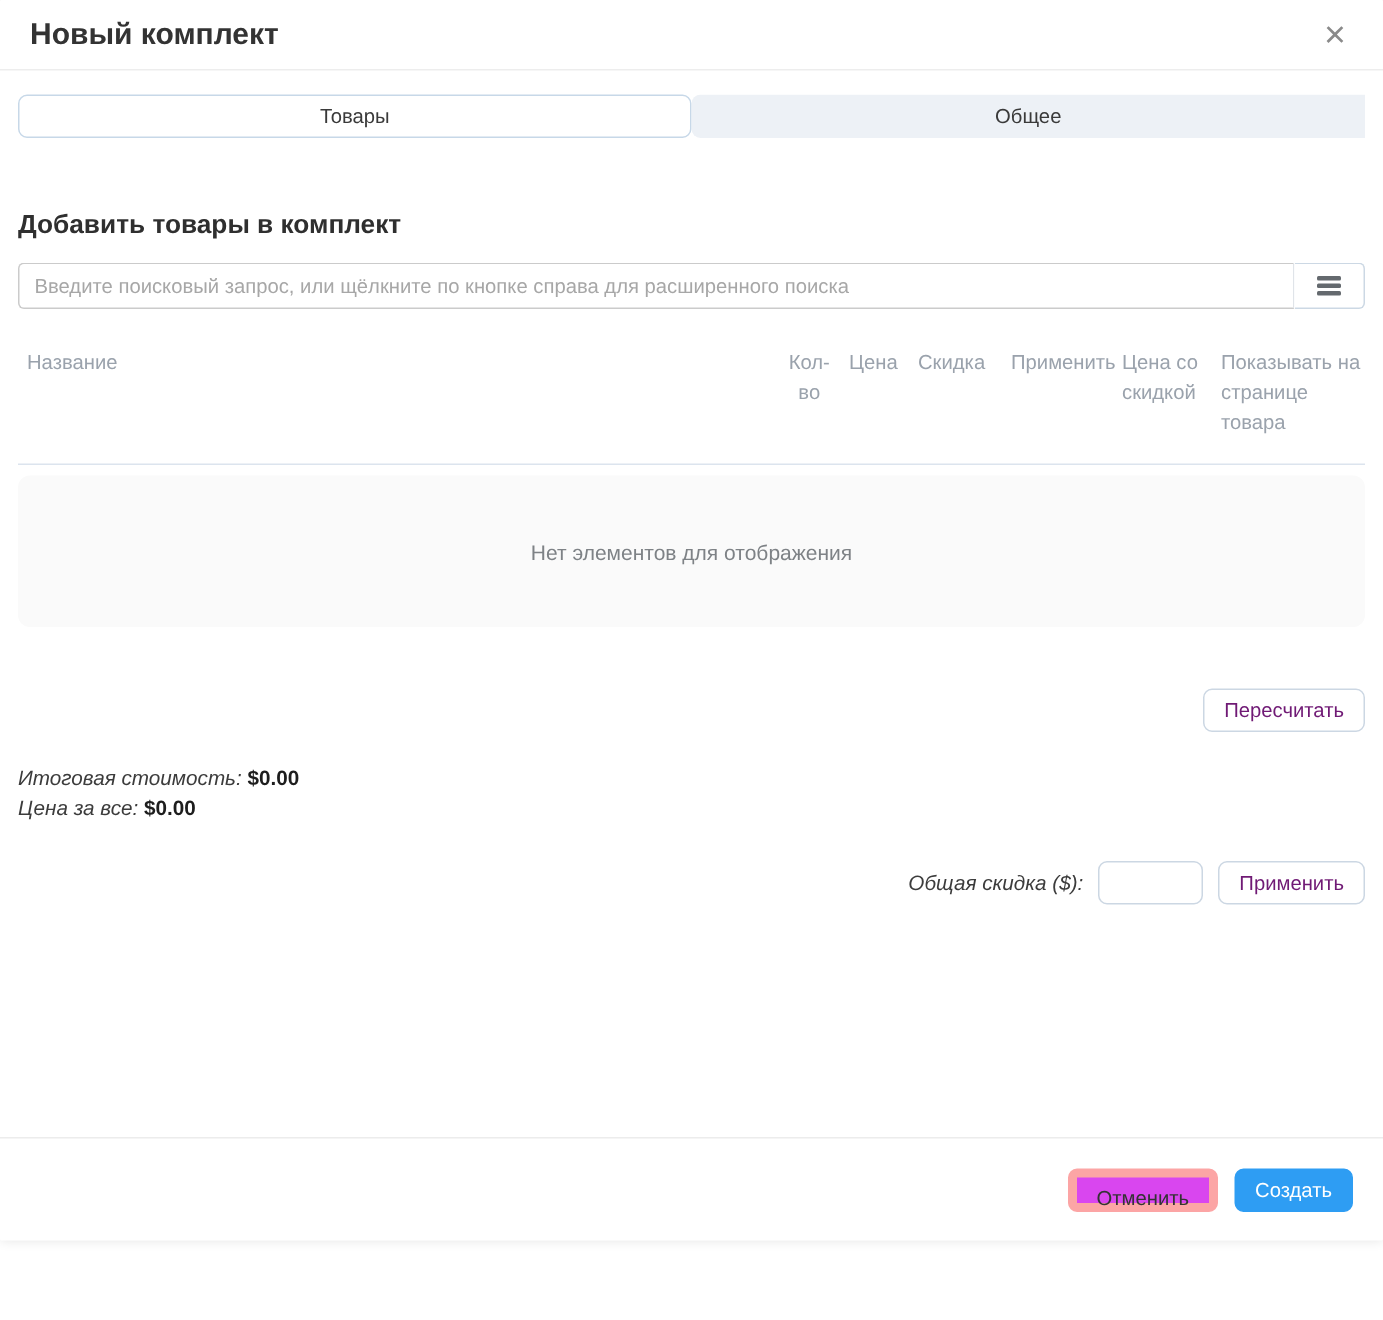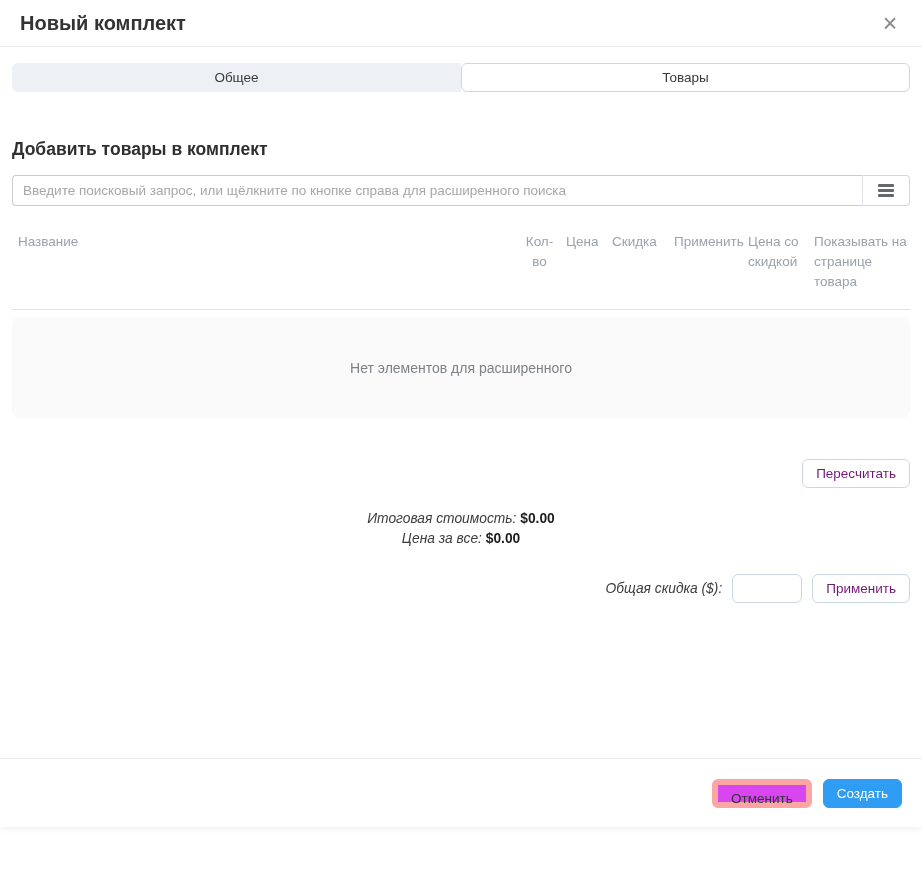--- a/index.html
+++ b/index.html
@@ -90,21 +90,21 @@
   .recalc-row { display: flex; justify-content: flex-end; margin: 41px 12px 0 12px; }
   .btn {
     height: 29px; padding: 0 13px;
     font-size: 13.5px; line-height: 27px;
     font-family: "Liberation Sans", "DejaVu Sans", sans-serif;
     border-radius: 6px; cursor: pointer;
   }
   .btn-secondary { background: #fff; border: 1px solid #ccd7e3; color: #701a75; }
   .btn-cancel { background: #d946ef; border: 6px solid #fca5a5; color: #333; }
   .btn-primary { background: #2e9df3; border: 1px solid #2e9df3; color: #fff; }
-  .totals { margin: 21px 12px 0 12px; text-align: center; font-size: 13.8px; line-height: 20px; color: #3c3c3c; }
+  .totals { margin: 21px 12px 0 12px; text-align: left; font-size: 13.8px; line-height: 20px; color: #3c3c3c; }
   .totals .lbl { font-style: italic; }
   .totals .val { font-weight: 700; color: #1d1d1d; }
   .discount-row {
     display: flex; justify-content: flex-end; align-items: center;
     margin: 25px 12px 0 12px; gap: 10px;
   }
   .discount-label { font-style: italic; font-size: 13.8px; color: #3c3c3c; }
   .discount-input {
     width: 70px; height: 29px;
     border: 1px solid #ccd7e3; border-radius: 6px;
@@ -125,25 +125,25 @@
 <div class="modal">
 
   <div class="modal-header">
     <div class="modal-title">Новый комплект</div>
     <button class="close-btn">
       <span>×</span>
     </button>
   </div>
 
   <div class="tabs">
+    <div class="tab active">
+      <span>Товары</span>
+    </div>
     <div class="tab inactive">
       <span>Общее</span>
-    </div>
-    <div class="tab active">
-      <span>Товары</span>
     </div>
   </div>
 
   <div class="section-heading">Добавить товары в комплект</div>
 
   <div class="search-group">
     <input class="search-input" type="text" placeholder="Введите поисковый запрос, или щёлкните по кнопке справа для расширенного поиска" style="">
     <button class="search-adv-btn">
       <span class="bars">
           <span></span>
@@ -157,21 +157,21 @@
     <div class="th th-name">Название</div>
     <div class="th th-qty">Кол-во</div>
     <div class="th th-price">Цена</div>
     <div class="th th-discount">Скидка</div>
     <div class="th th-value">Применить</div>
     <div class="th th-price-disc">Цена со скидкой</div>
     <div class="th th-show">Показывать на странице товара</div>
   </div>
 
   <div class="empty-panel">
-    <span>Нет элементов для расширенного</span>
+    <span>Нет элементов для отображения</span>
   </div>
 
   <div class="recalc-row">
     <button class="btn btn-secondary">Пересчитать</button>
   </div>
 
   <div class="totals">
     <div>
       <span class="lbl">Итоговая стоимость:</span>
       <span class="val">$0.00</span>

